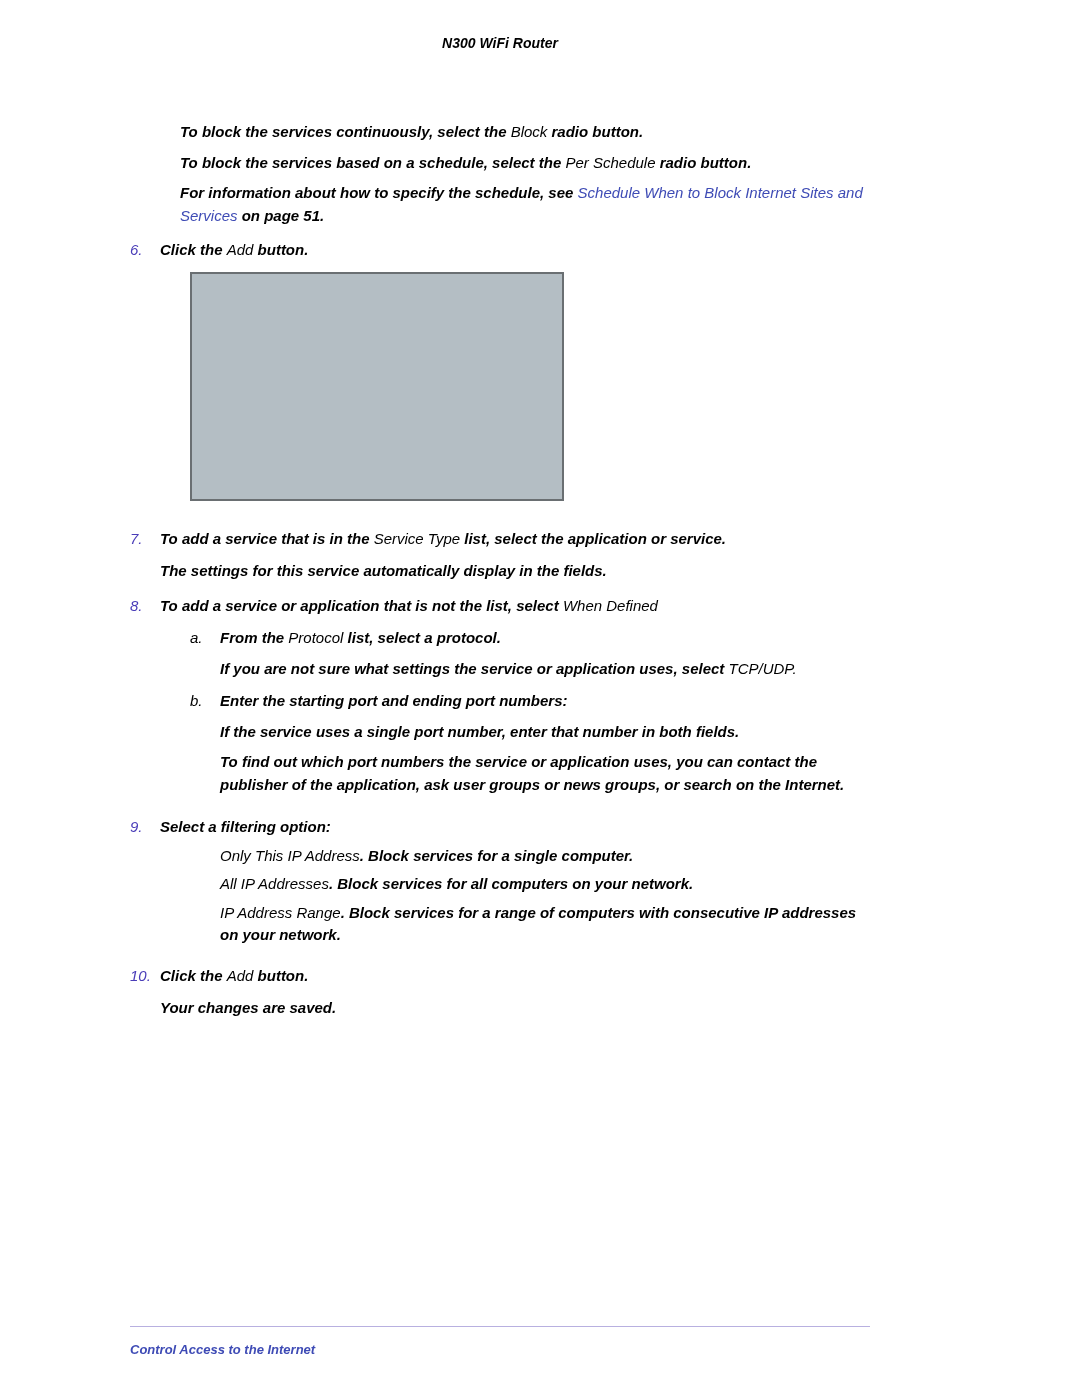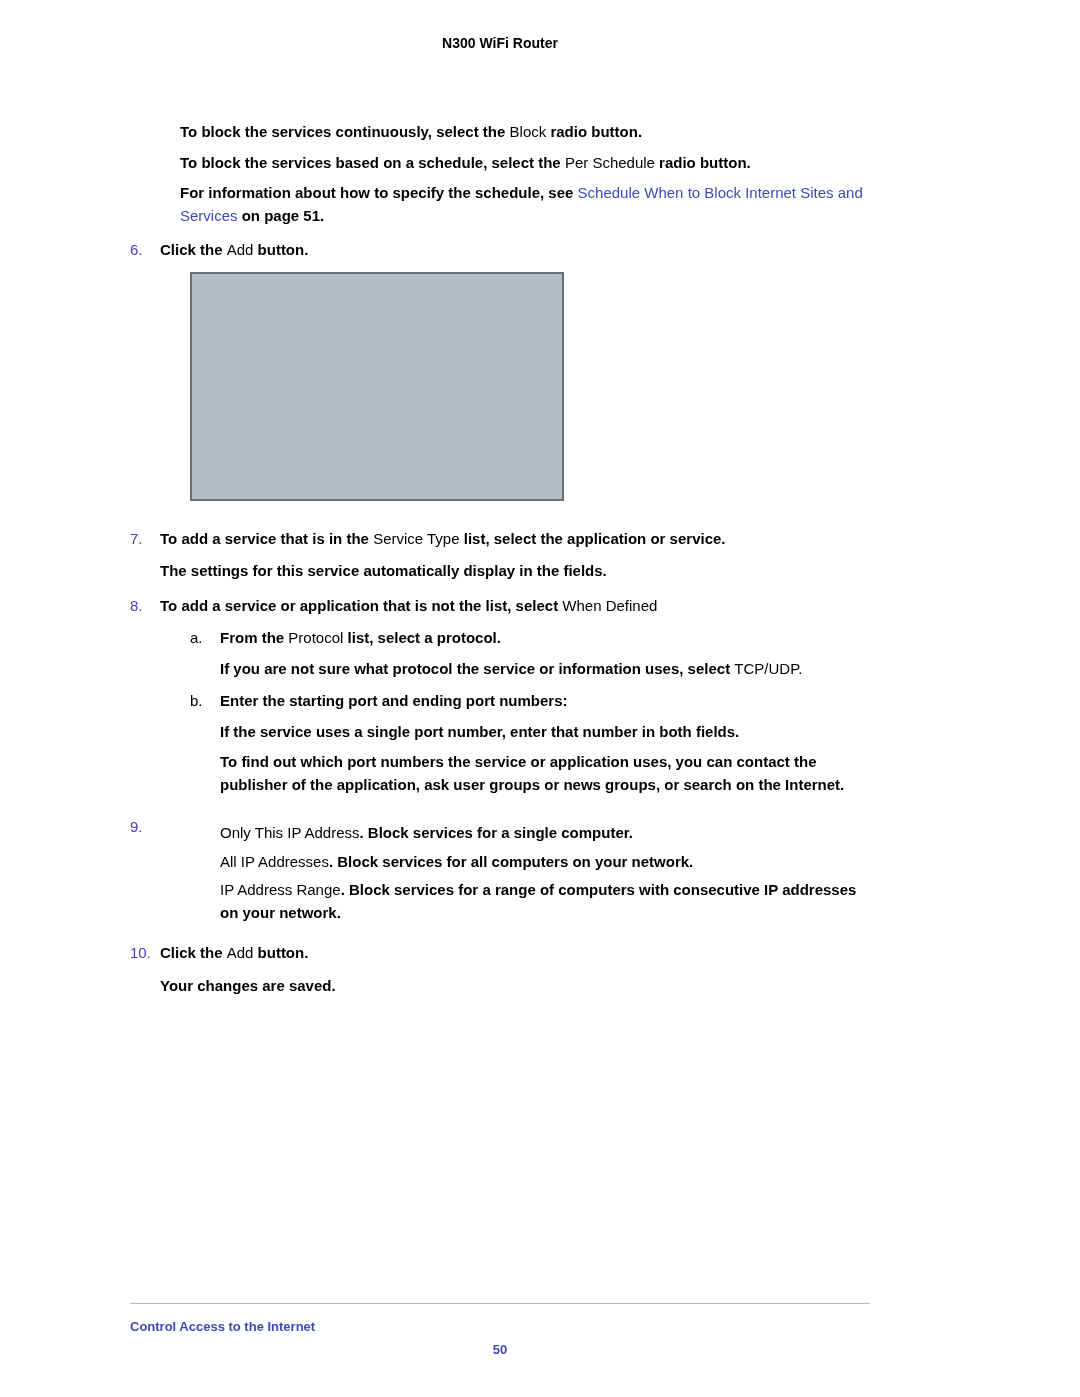--- a/index.html
+++ b/index.html
@@ -9,20 +9,21 @@
     font-family: Arial, Helvetica, sans-serif;
     color: #000;
     width: 1080px;
   }
   .page {
     width: 1000px;
     padding: 35px 130px 40px 130px;
     box-sizing: border-box;
     position: relative;
     min-height: 1397px;
+    font-style: italic;
   }
   .header-title {
     text-align: center;
     font-weight: bold;
     font-size: 14px;
     margin-bottom: 70px;
   }
   .content {
     font-size: 15px;
     line-height: 1.5;
@@ -151,41 +152,44 @@
           <b>To add a service or application that is not the list, select </b><span>When Defined</span>
         </div>
 
         <div class="sub-step">
           <div class="sub-num">a.</div>
           <div class="sub-body">
             <b>From the </b><span>Protocol</span><b> list, select a protocol.</b>
           </div>
         </div>
         <div class="sub-para">
-          <b>If you are not sure what protocol the service or information uses, select </b><span>TCP/UDP.</span>
+          <b>If you are not sure what settings the service or application uses, select </b><span>TCP/UDP.</span>
         </div>
 
         <div class="sub-step">
           <div class="sub-num">b.</div>
           <div class="sub-body">
             <b>Enter the starting port and ending port numbers:</b>
           </div>
         </div>
         <div class="sub-para">
           <b>If the service uses a single port number, enter that number in both fields.</b>
         </div>
         <div class="sub-para">
           <b>To find out which port numbers the service or application uses, you can contact the publisher of the application, ask user groups or news groups, or search on the Internet.</b>
         </div>
       </div>
     </div>
 
     <div class="step">
       <div class="step-num">9.</div>
       <div class="step-body">
+        <div>
+          <b>Select a filtering option:</b>
+        </div>
         <div class="opt-para">
           <span>Only This IP Address</span><b>. Block services for a single computer.</b>
         </div>
         <div class="opt-para">
           <span>All IP Addresses</span><b>. Block services for all computers on your network.</b>
         </div>
         <div class="opt-para">
           <span>IP Address Range</span><b>. Block services for a range of computers with consecutive IP addresses on your network.</b>
         </div>
       </div>
@@ -201,16 +205,15 @@
           <b>Your changes are saved.</b>
         </div>
       </div>
     </div>
 
   </div>
 
   <div class="footer-area">
     <div class="footer-line"></div>
     <div class="footer-text">Control Access to the Internet</div>
-    <div class="footer-page">50</div>
   </div>
 
 </div>
 
 </body></html>

